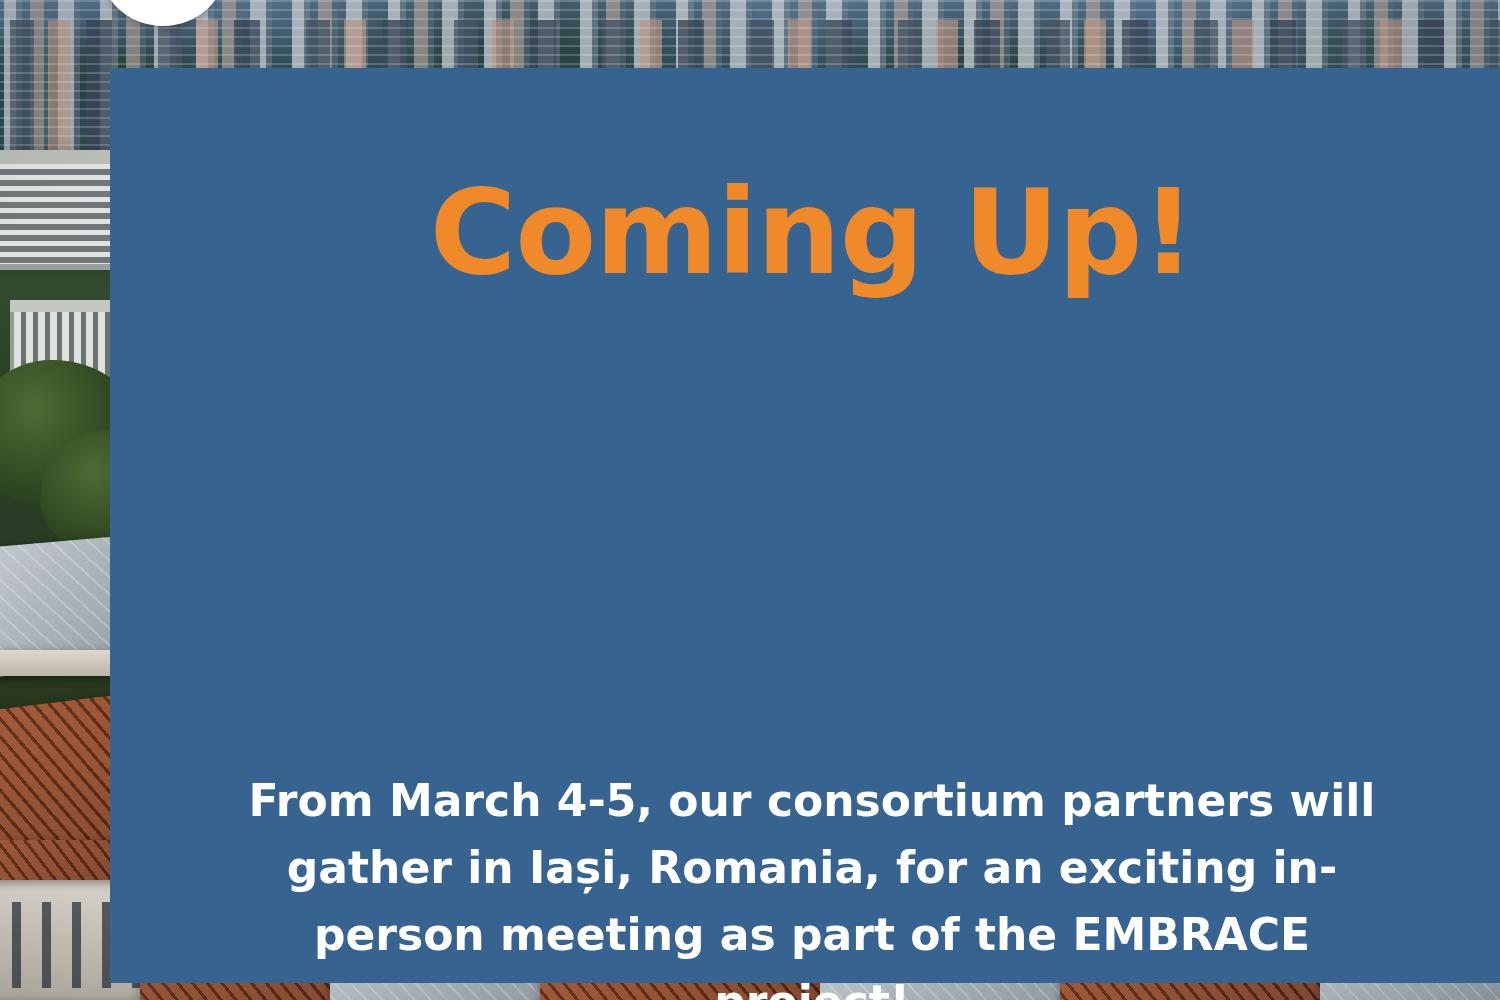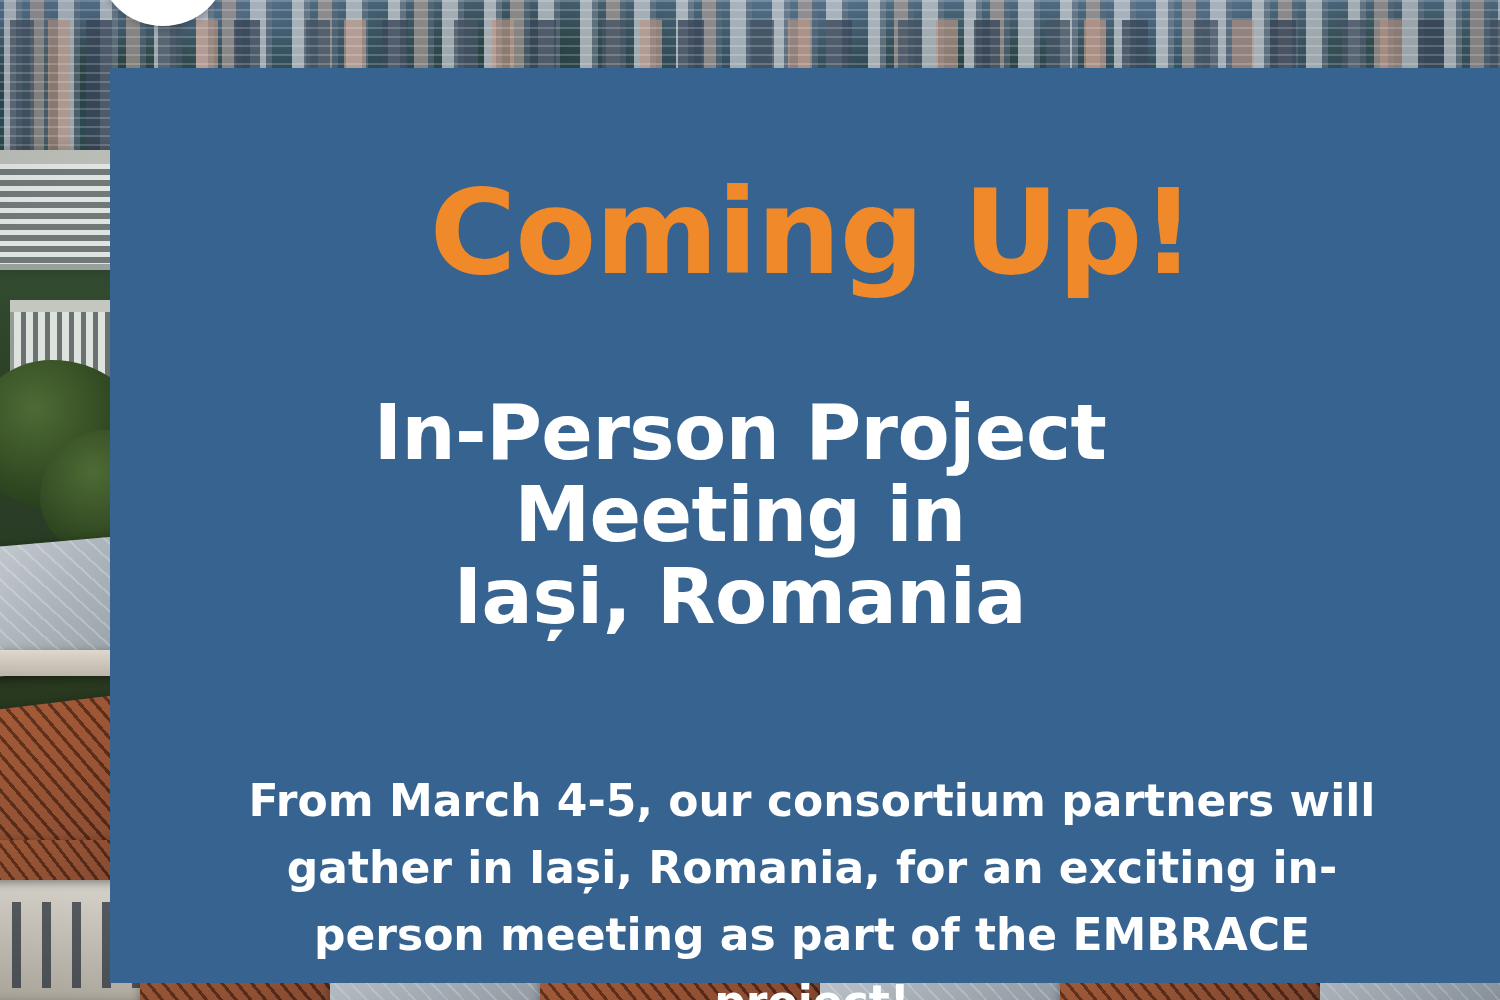--- a/index.html
+++ b/index.html
@@ -287,26 +287,17 @@
     <div class="tree" style="left:1440px; top:600px; width:130px; height:160px;"></div>
 
     <div class="vignette"></div>
     <div class="logo-circle"></div>
   </div>
 
   <div class="panel">
 
     <div class="heading">Coming Up!</div>
 
-    <div class="frame-wrap">
-      <div class="frame-inner">
-        <div class="title">
-          <span>In-Person Project</span><br>
-          <span>Meeting in</span><br>
-          <span>Iași, Romania</span>
-        </div>
-      </div>
-    </div>
 
     <div class="body-copy">From March 4-5, our consortium partners will gather in Iași, Romania, for an exciting in-person meeting as part of the EMBRACE project!</div>
 
   </div>
 </div>
 
 </body></html>

